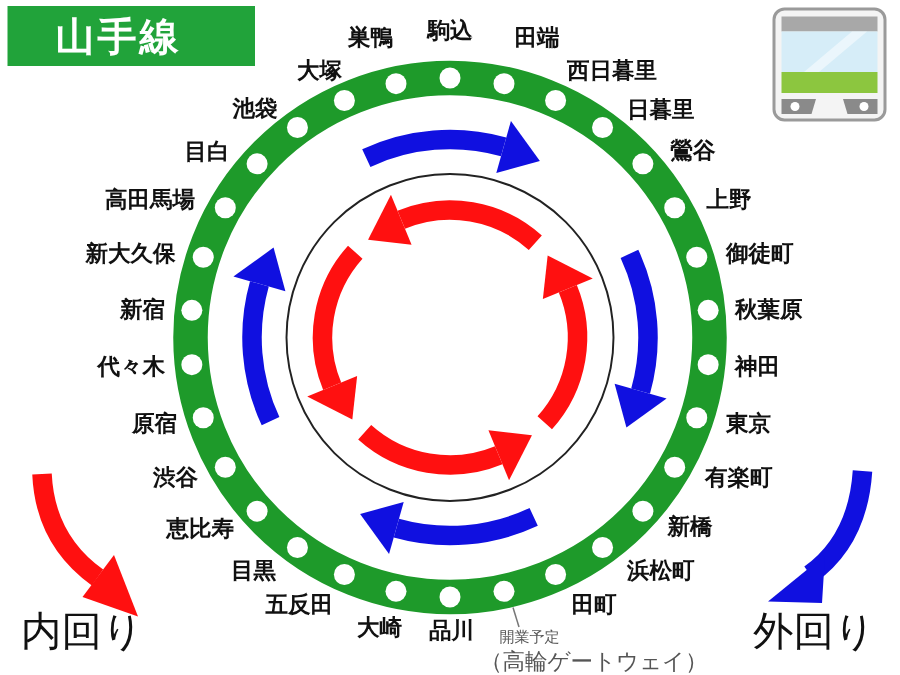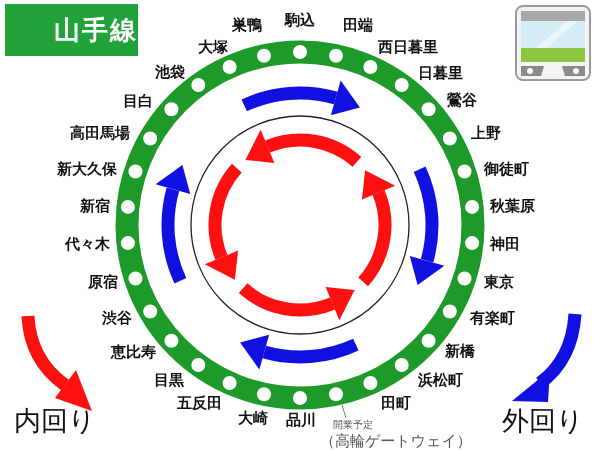--- a/index.html
+++ b/index.html
@@ -1,20 +1,20 @@
 <!DOCTYPE html>
 <html><head>
 <meta charset="utf-8">
 <style>
   html, body { margin: 0; padding: 0; background: #ffffff; }
   body { width: 600px; height: 450px; position: relative; overflow: hidden;
          font-family: "DejaVu Sans", "Liberation Sans", sans-serif; }
-  .title-badge { position: absolute; left: 5px; top: 4px; width: 133px; height: 52px;
+  .title-badge { position: absolute; left: 5px; top: 4px; width: 133px; height: 40px;
                  background: #21a33a; color: #ffffff; font-size: 26px; font-weight: bold;
-                 display: flex; align-items: center; justify-content: flex-end; letter-spacing: 2px; }
+                 display: flex; align-items: center; justify-content: flex-start; letter-spacing: 2px; padding-left: 32px; }
   svg { position: absolute; left: 0; top: 0; }
   .st { font-size: 15px; font-weight: bold; fill: #111111; }
   .dir { font-size: 27px; fill: #111111; }
   .note-small { font-size: 10px; fill: #555555; }
   .note-big { font-size: 15px; fill: #555555; }
 </style>
 </head>
 <body>
 
 <div class="title-badge">

